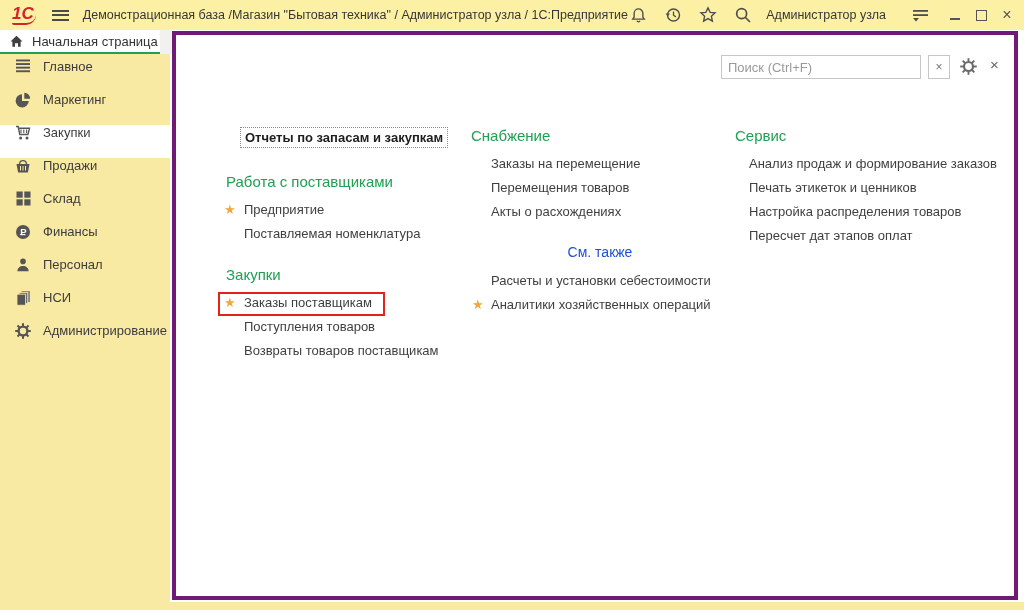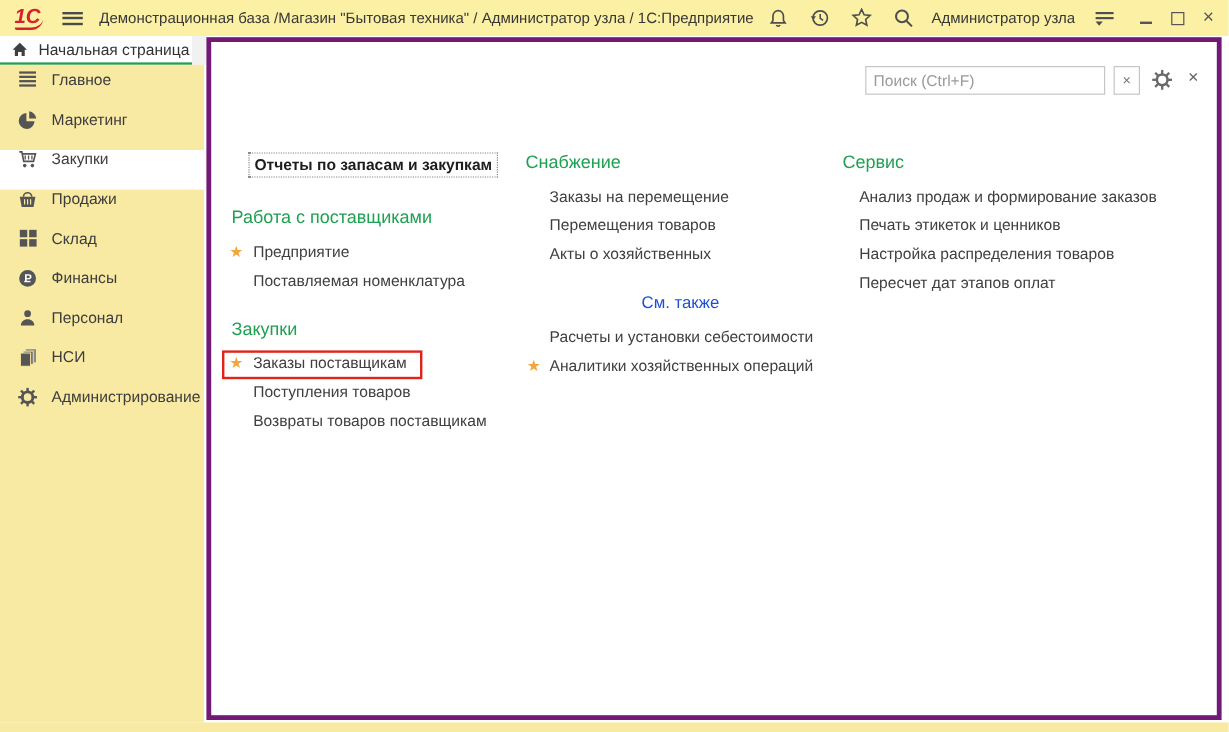--- a/index.html
+++ b/index.html
@@ -20,21 +20,21 @@
     border-bottom:2px solid var(--logo-red,#D6222A);
     border-radius:0 0 10px 2px; padding:0 2px 1px 0;
   }
   .hamburger { margin-left:16px; width:17px; height:11px; position:relative; cursor:pointer; }
   .hamburger i { position:absolute; left:0; width:17px; height:2px; background:#4a4a4a; }
   .hamburger i:nth-child(1){top:0} .hamburger i:nth-child(2){top:4.5px} .hamburger i:nth-child(3){top:9px}
   .win-title { margin-left:14px; font-size:12.5px; color:#373737; white-space:nowrap; }
   .tb-spacer { flex:1; }
   .tb-icons { display:flex; align-items:center; gap:17px; margin-right:14px; }
   .tb-icons svg { display:block; cursor:pointer; }
-  .tb-user { font-size:12.5px; color:#373737; margin-right:16px; cursor:pointer; }
+  .tb-user { font-size:12.5px; color:#373737; margin-right:26px; cursor:pointer; }
   .win-controls { display:flex; align-items:center; gap:12px; margin-right:10px; }
   .win-btn { width:14px; height:14px; display:flex; align-items:center; justify-content:center; cursor:pointer; }
   .btn-min i { width:10px; height:2px; background:#555; margin-top:8px; }
   .btn-max i { width:9px; height:9px; border:1.6px solid #555; }
   .btn-close { font-size:16px; color:#555; line-height:14px; }
 
   
   .tabrow { position:absolute; left:0; top:30px; width:172px; height:24px; background:#f1f1ef; }
   .tab {
     position:absolute; left:0; top:0; width:160px; height:24px; background:#ffffff;
@@ -67,21 +67,21 @@
   .search-input::placeholder { color:#9a9a9a; }
   .search-clear {
     position:absolute; left:752px; top:20px; width:22px; height:24px;
     border:1px solid #c6c6c6; box-sizing:border-box; background:#fff;
     display:flex; align-items:center; justify-content:center;
     font-size:12px; color:#777; cursor:pointer;
   }
   .search-gear { position:absolute; left:784px; top:23px; cursor:pointer; }
   .search-close { position:absolute; left:814px; top:21px; font-size:15px; color:#666; cursor:pointer; }
 
-  .col { position:absolute; top:92px; }
+  .col { position:absolute; top:92px;margin-left:33px; }
   .col1 { left:15px;  width:245px; }
   .col2 { left:260px; width:260px; }
   .col3 { left:524px; width:300px; }
 
   .top-link {
     display:inline-block; margin:0 0 25px 16px; padding:2px 4px;
     font-size:13px; font-weight:bold; color:#1d1d1d;
     border:1px dotted #8a8a8a; cursor:pointer; white-space:nowrap;
   }
   .section { margin:0; }
@@ -337,21 +337,21 @@
   <div class="col col2">
     <div class="section">
       <div class="section-title">Снабжение</div>
       <div class="item">
         <span>Заказы на перемещение</span>
       </div>
       <div class="item">
         <span>Перемещения товаров</span>
       </div>
       <div class="item">
-        <span>Акты о хозяйственных</span>
+        <span>Акты о расхождениях</span>
       </div>
     </div>
 
     <div class="section">
       <div class="section-title muted">См. также</div>
       <div class="item">
         <span>Расчеты и установки себестоимости</span>
       </div>
       <div class="item">
         <span class="star">★</span>

